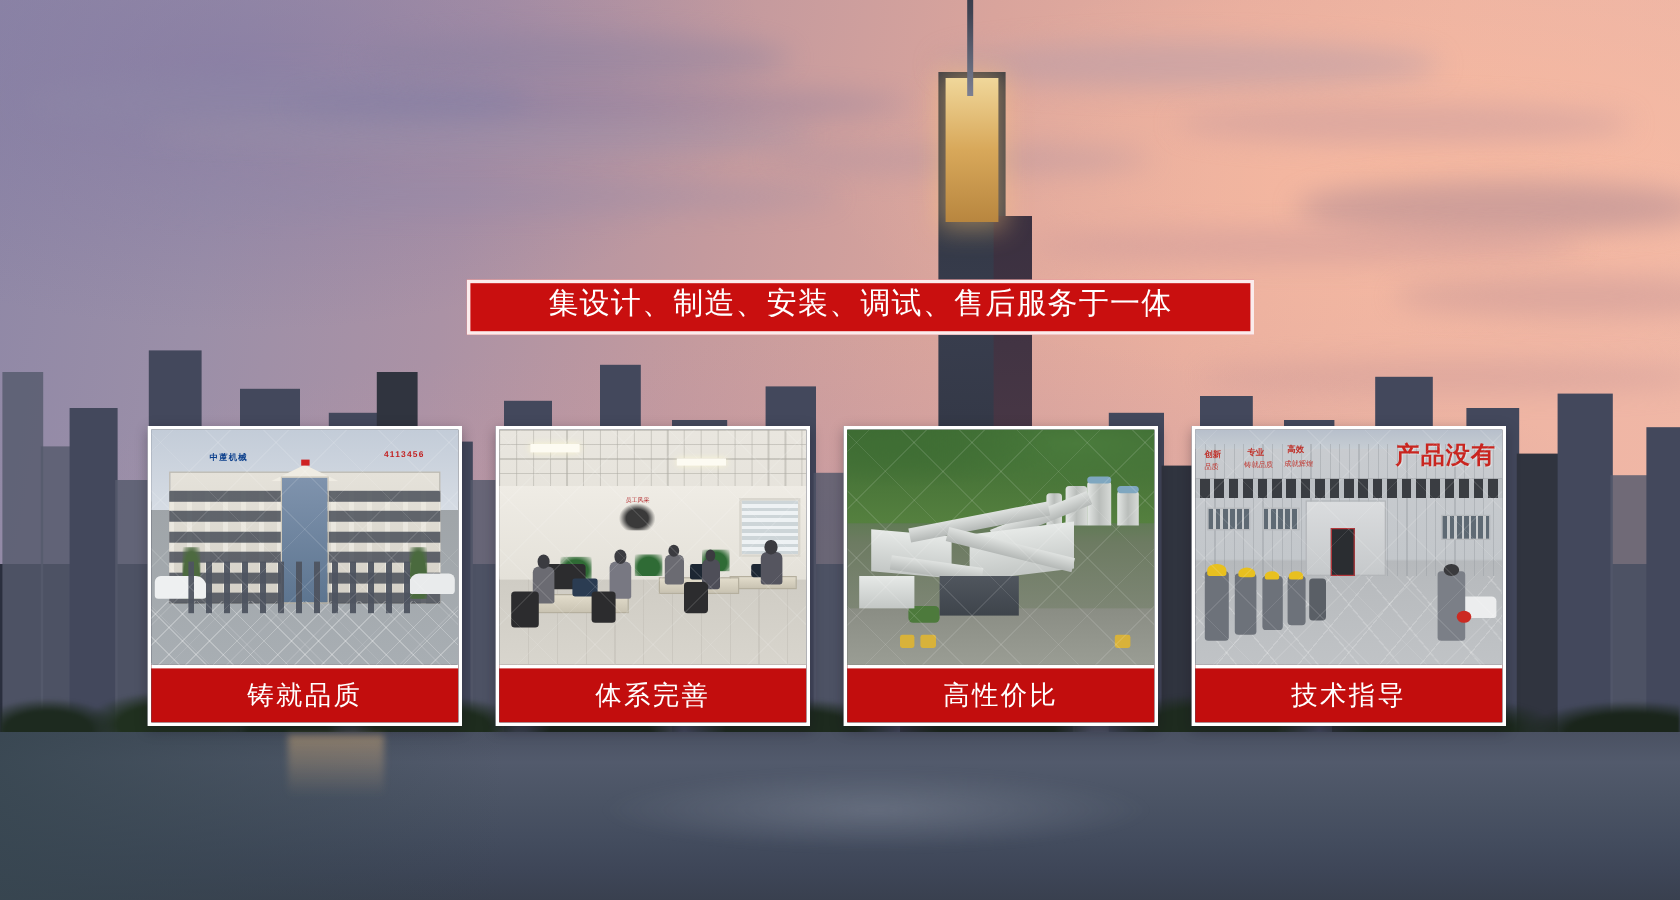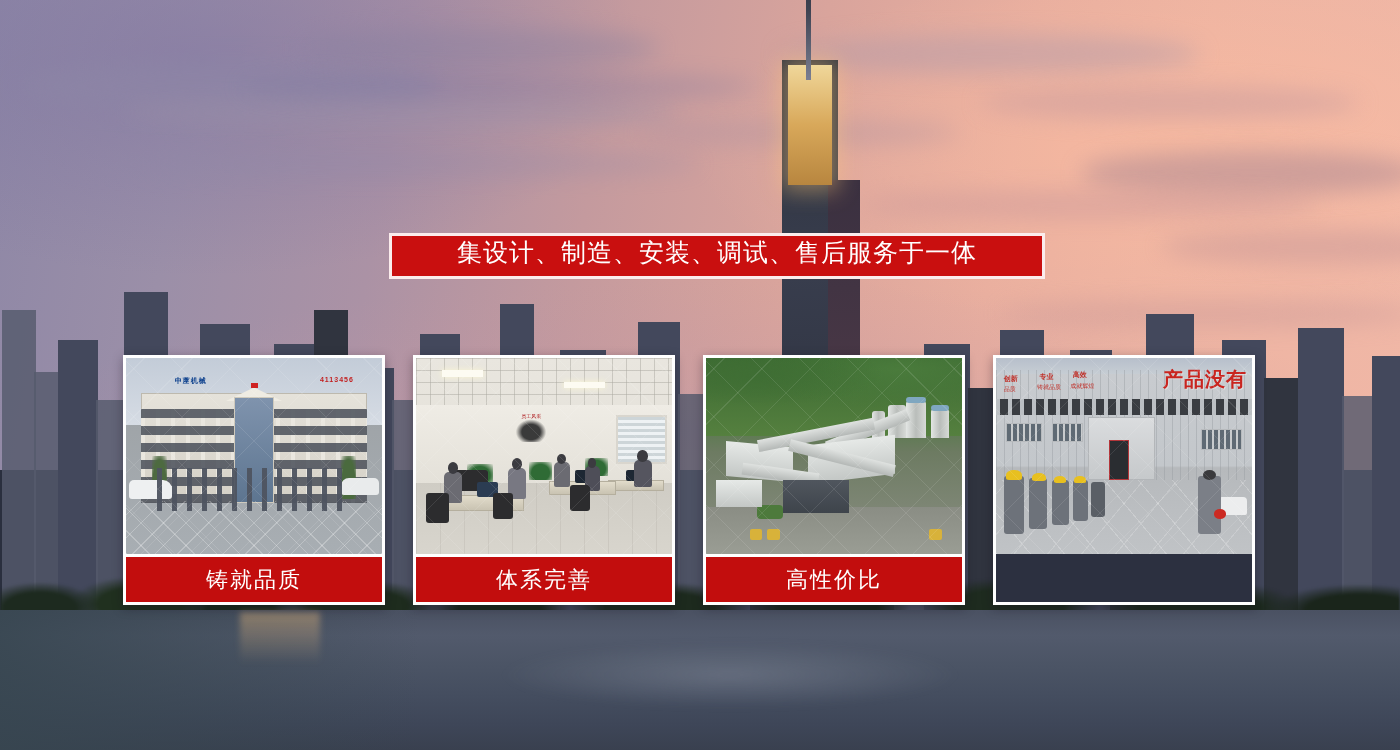--- a/index.html
+++ b/index.html
@@ -589,16 +589,17 @@
         <div class="worker wk3"></div>
         <div class="hat ht3"></div>
         <div class="worker wk4"></div>
         <div class="hat ht4"></div>
         <div class="worker wk5"></div>
         <div class="boss"></div>
         <div class="bhead"></div>
         <div class="helmet-red"></div>
         <div class="wm"></div>
       </div>
+      <div class="card-label">技术指导</div>
     </div>
 
   </div>
 </div>
 
 </body></html>

